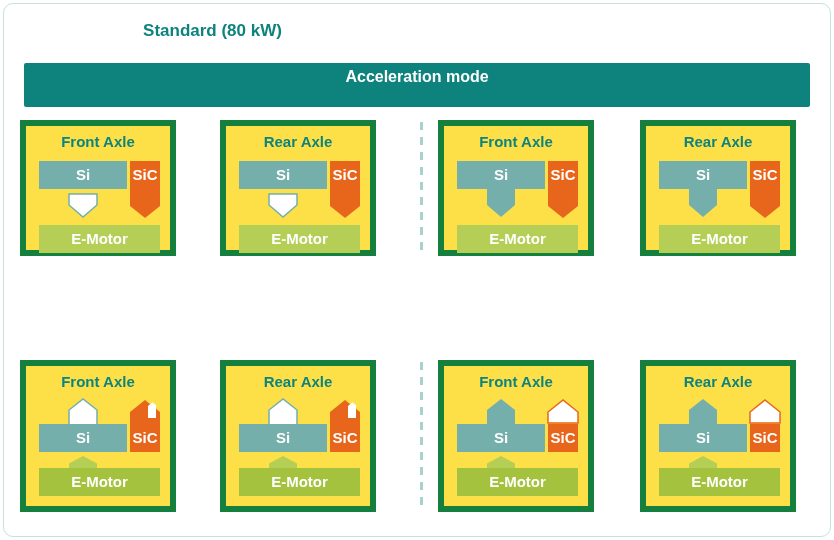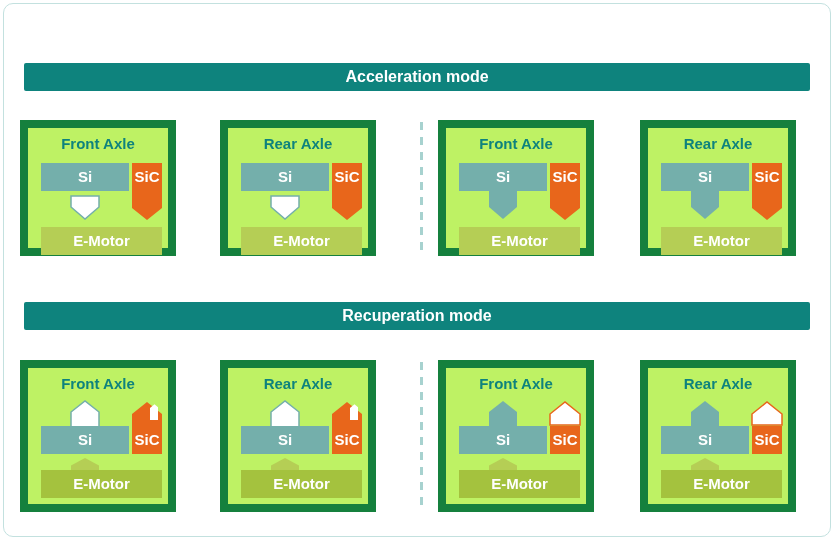--- a/index.html
+++ b/index.html
@@ -11,29 +11,29 @@
     position:absolute;left:3px;top:3px;right:3px;bottom:3px;
     border:1.5px solid #C3E1DF;border-radius:10px;
   }
   .col-header{
     position:absolute;top:21px;text-align:center;
     font-size:17px;font-weight:bold;color:#0E837D;
   }
   .col-header.standard{left:20px;width:385px;}
   .col-header.peak{left:438px;width:387px;}
   .mode-banner{
-    position:absolute;left:24px;width:786px;height:28px;
+    position:absolute;left:24px;width:786px;height:44px;
     background:#0E837D;border-radius:2px;color:#ffffff;
     font-size:16px;font-weight:bold;text-align:center;line-height:28px;
   }
   .banner-accel{top:63px;}
   .banner-recup{top:302px;}
   .axle-box{
-    position:absolute;width:156px;background:#bef264;
-    border:8px solid #15803d;box-sizing:border-box;
+    position:absolute;width:156px;background:#fde047;
+    border:6px solid #15803d;box-sizing:border-box;
   }
   .row1{top:120px;height:136px;}
   .row2{top:360px;height:152px;}
   .bx1{left:20px;} .bx2{left:220px;} .bx3{left:438px;} .bx4{left:640px;}
   .axle-title{
     margin-top:7px;text-align:center;font-size:15px;font-weight:bold;color:#0E837D;
   }
   .axle-box svg{display:block;margin:3px auto 0 auto;}
   .svg-label{
     font-family:"Liberation Sans",sans-serif;font-size:15px;font-weight:bold;fill:#ffffff;
@@ -45,23 +45,23 @@
   }
   .div1{top:122px;height:132px;}
   .div2{top:362px;height:148px;}
 </style>
 </head>
 <body>
 
 <div class="page">
   <div class="frame"></div>
 
+  <div class="col-header standard">Standard (80 kW)</div>
 
   <div class="mode-banner banner-accel">Acceleration mode</div>
-  <div class="mode-banner banner-recup">Recuperation mode</div>
 
   <div class="divider div1"></div>
   <div class="divider div2"></div>
 
   <div class="axle-box row1 bx1">
     <div class="axle-title">Front Axle</div>
     <svg width="150" height="106" viewBox="0 0 150 106">
       <rect x="13" y="8" width="88" height="28" fill="#74AFAB"></rect>
       <path d="M43,41 H71 V52 L57,64 L43,52 Z" fill="#ffffff" stroke="#74AFAB" stroke-width="1.5"></path>
       <path d="M104,8 H134 V53 L119,65 L104,53 Z" fill="#E8661B"></path>

